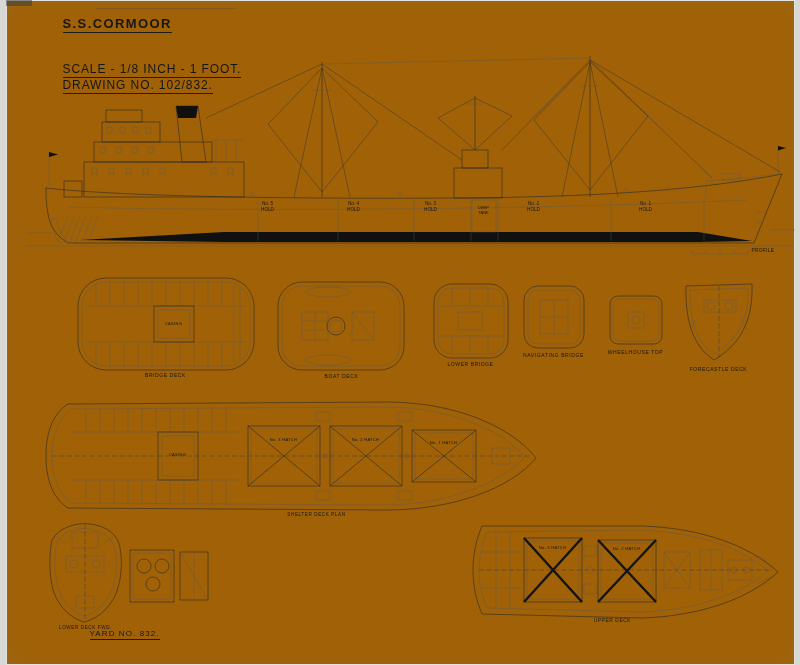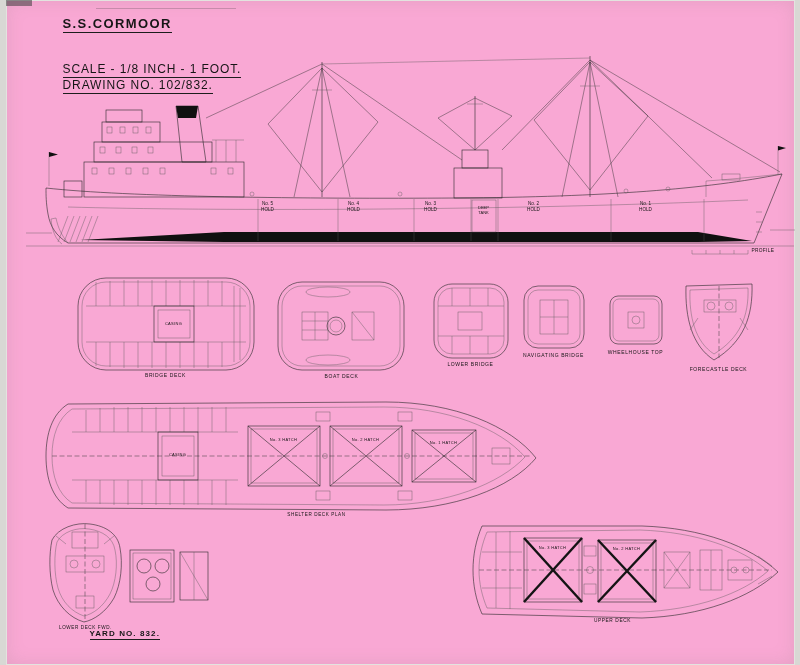--- a/index.html
+++ b/index.html
@@ -1,18 +1,18 @@
 <!DOCTYPE html>
 <html><head>
 <meta charset="utf-8">
 <style>
   html,body{margin:0;padding:0;background:#d8d8d4;}
   .sheet{
     position:relative;width:789px;height:665px;margin:0 auto;
-    background:#f9a8d4;overflow:hidden;
+    background:#a16207;overflow:hidden;
     font-family:"Liberation Sans", sans-serif;color:#1d1d1d;
     box-shadow:inset 0 0 0 1px #e3e3df, inset 0 0 18px rgba(120,120,110,.18);
   }
   svg.art{position:absolute;left:0;top:0;}
   .ln path,.ln line,.ln rect,.ln circle,.ln ellipse,.ln polyline{stroke:#282828;stroke-width:.6;fill:none;}
   .ln .rig{stroke-width:.45;stroke:#303030;}
   .ln .thin{stroke-width:.4;stroke:#555;}
   .ln .dash{stroke-dasharray:5 2.5;stroke-width:.5;stroke:#3a3a3a;}
   .ln .boldx{stroke-width:2.4;stroke:#141414;}
   .ln .dark{fill:#101010;stroke:none;}
@@ -21,21 +21,21 @@
   .u{border-bottom:1px solid #1d1d1d;padding-bottom:1px;display:inline-block;}
   .ship{font-size:13px;font-weight:bold;letter-spacing:1.4px;}
   .head2{font-size:12px;font-weight:bold;letter-spacing:1.2px;}
   .sub{font-size:12px;letter-spacing:.9px;}
   .plan-lbl{font-size:5px;letter-spacing:.6px;}
   .tiny{font-size:4px;letter-spacing:.3px;}
   .hold{font-size:4.6px;line-height:1.25;text-align:center;width:40px;}
   .hold span{display:block;}
   .dt{font-size:4px;line-height:1.3;text-align:center;width:24px;}
   .dt span{display:block;}
-  .foot{font-size:8px;letter-spacing:1.1px;font-weight:bold;}
+  .foot{font-size:8px;letter-spacing:1.1px;}
   .smudge{position:absolute;background:#3c3c3c;opacity:.55;}
 </style>
 </head>
 <body>
 
 <div class="sheet">
 
   <div class="smudge" style="left:0;top:0;width:26px;height:6px;"></div>
   <div class="smudge" style="left:90px;top:8px;width:140px;height:1px;opacity:.25;"></div>
 

